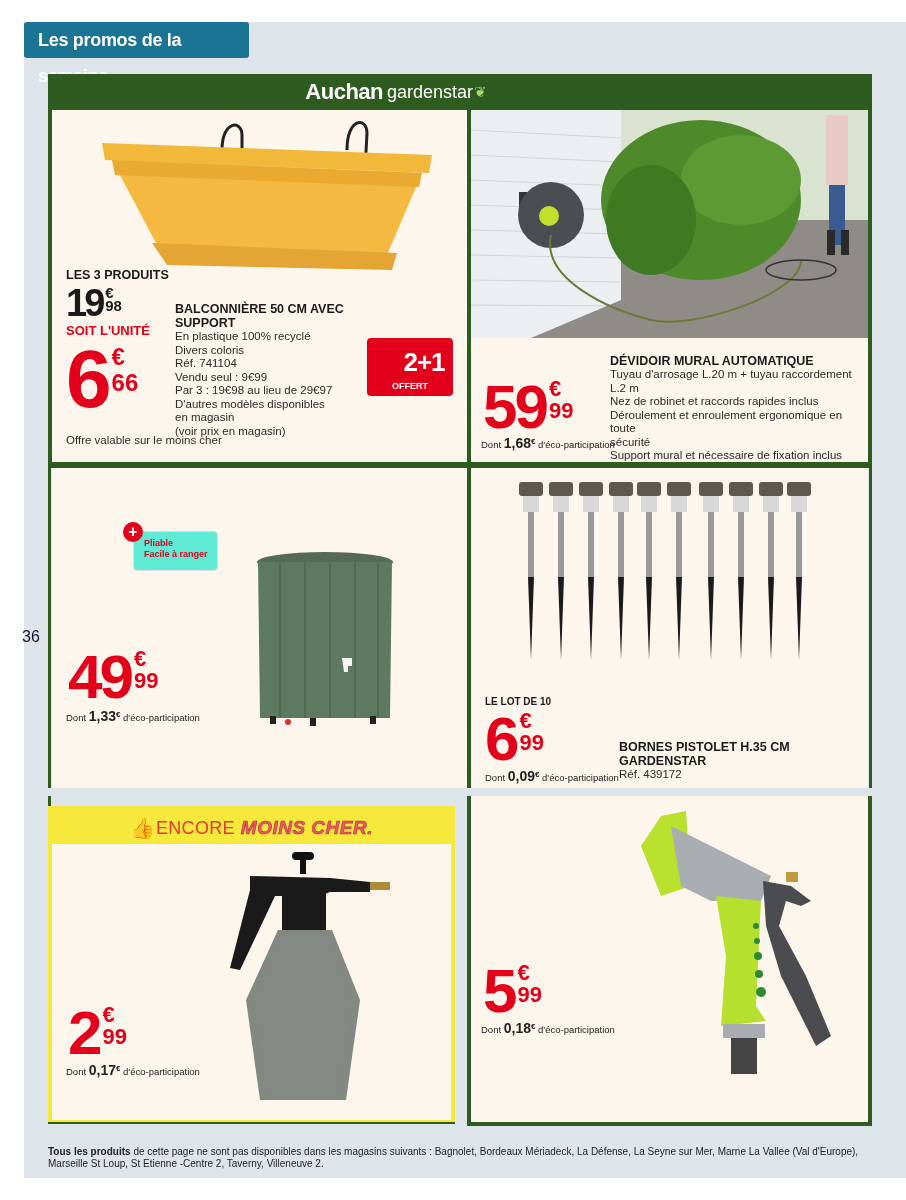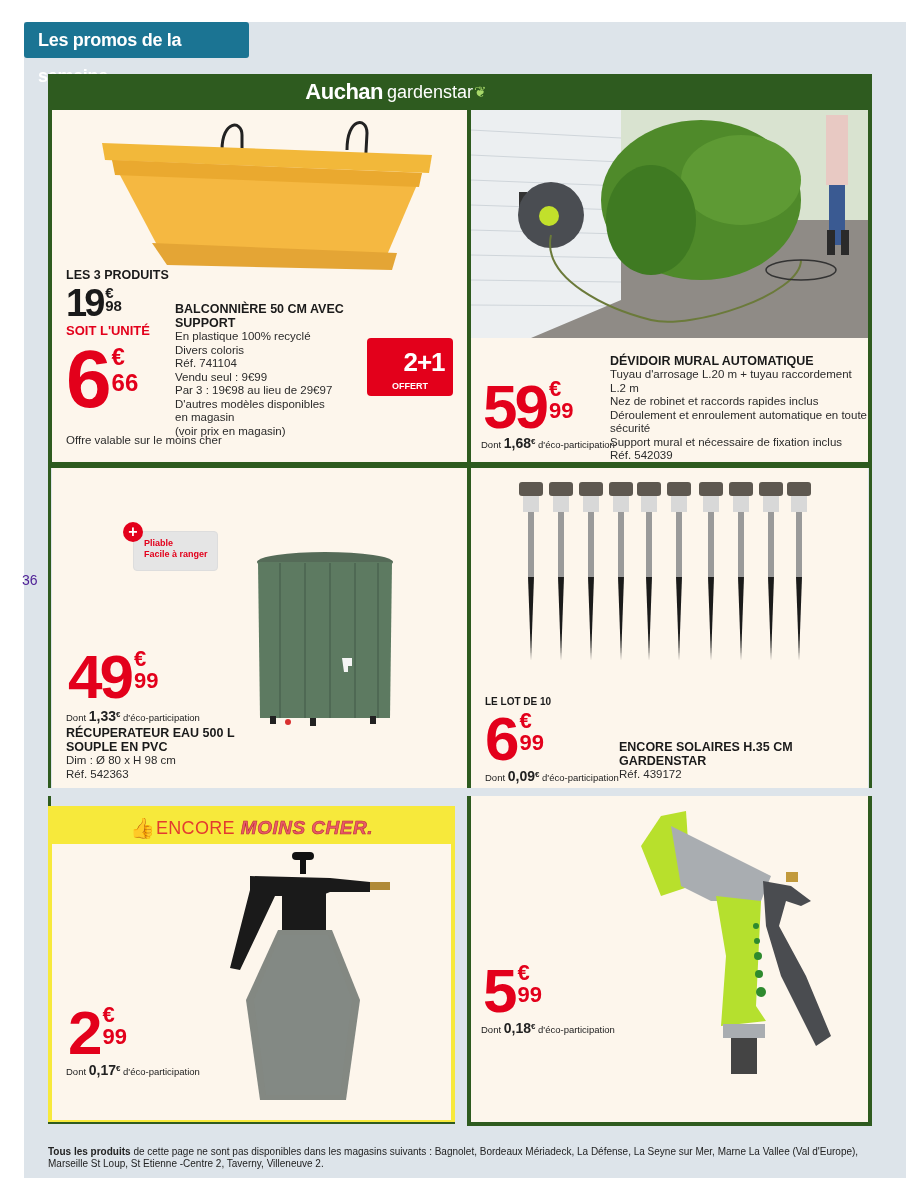--- a/index.html
+++ b/index.html
@@ -1,21 +1,21 @@
 <!DOCTYPE html>
 <html><head>
 <meta charset="utf-8">
 <style>
   * { box-sizing: border-box; margin: 0; padding: 0; }
   html, body { width: 906px; height: 1200px; background: #ffffff; overflow: hidden; }
   body { font-family: "Liberation Sans", "DejaVu Sans", sans-serif; color: #1a1a1a; position: relative; }
 
   .page-bg { position: absolute; left: 24px; top: 22px; width: 882px; height: 1156px; background: #dde4ea; }
   .promo-tab { position: absolute; left: 24px; top: 22px; width: 225px; height: 36px; background: #1b7493; border-radius: 3px; color: #fff; font-weight: bold; font-size: 18px; line-height: 36px; padding-left: 14px; letter-spacing: -0.3px; font-family: "Liberation Sans Narrow","Liberation Sans", sans-serif; }
-  .page-number { position: absolute; left: 22px; top: 572px; font-size: 14px; color: #4c1d95; }
+  .page-number { position: absolute; left: 22px; top: 628px; font-size: 16px; color: #0f172a; }
 
   .green-frame { position: absolute; left: 48px; top: 74px; width: 824px; height: 392px; background: #2e5b1f; }
   .brand-bar { position: absolute; left: 48px; top: 74px; width: 696px; height: 36px; background: #2e5b1f; display: flex; align-items: center; justify-content: center; color: #fff; }
   .brand-auchan { font-weight: bold; font-size: 22px; letter-spacing: -0.5px; }
   .brand-garden { font-size: 18px; margin-left: 4px; }
   .brand-leaf { color: #a8d96a; font-size: 15px; margin-left: 1px; }
 
   .grid-frame { position: absolute; left: 48px; top: 74px; width: 824px; height: 1050px; border: 3px solid #2e5b1f; border-top: none; }
   .cell { position: absolute; background: #fdf6ec; overflow: hidden; }
   .c1 { left: 52px; top: 110px; width: 415px; height: 352px; padding-left: 28px; }
@@ -43,21 +43,21 @@
   .small-label { position: absolute; font-weight: bold; font-size: 12.5px; color: #1a1a1a; font-family: "Liberation Sans Narrow","Liberation Sans", sans-serif; }
   .red-label { position: absolute; font-weight: bold; font-size: 13px; color: #e3001b; font-family: "Liberation Sans Narrow","Liberation Sans", sans-serif; }
   .eco { position: absolute; font-size: 9.5px; color: #222; white-space: nowrap; font-family: "Liberation Sans Narrow","Liberation Sans", sans-serif; }
   .eco b { font-size: 14px; }
   .eco sup { font-size: 8px; font-weight: bold; }
 
   .badge21 { position: absolute; left: 367px; top: 338px; width: 86px; height: 58px; background: #e3001b; border-radius: 4px; color: #fff; text-align: center; }
   .badge21 .big { font-size: 26px; font-weight: bold; line-height: 40px; margin-top: 4px; letter-spacing: -1px; padding-left: 28px; }
   .badge21 .sm { font-size: 9px; font-weight: bold; line-height: 9px; }
 
-  .pliable { position: absolute; left: 133px; top: 531px; width: 85px; height: 40px; background: #e5e5e5; border: 1px solid #ddd; border-radius: 4px; color: #e3001b; font-size: 9px; font-weight: bold; padding: 6px 0 0 10px; line-height: 11px; }
+  .pliable { position: absolute; left: 133px; top: 531px; width: 85px; height: 40px; background: #5eead4; border: 1px solid #ddd; border-radius: 4px; color: #e3001b; font-size: 9px; font-weight: bold; padding: 6px 0 0 10px; line-height: 11px; }
   .plus-badge { position: absolute; left: 123px; top: 522px; width: 20px; height: 20px; background: #e3001b; border-radius: 50%; color: #fff; font-weight: bold; font-size: 16px; line-height: 20px; text-align: center; }
 
   .disclaimer { position: absolute; left: 48px; top: 1146px; width: 840px; font-size: 10px; line-height: 12px; color: #222; font-family: "Liberation Sans Narrow","Liberation Sans", sans-serif; }
 </style>
 </head>
 <body>
 
 <div class="page-bg"></div>
 <div class="promo-tab">Les promos de la semaine</div>
 <div class="page-number">36</div>
@@ -143,21 +143,21 @@
   <div class="price" style="left:12px;top:266px;font-size:62px;">
     <span class="int">59</span><span class="sup" style="font-size:22px;line-height:22px;margin-top:2px;"><span class="eur">€</span><span>99</span></span>
   </div>
   <div class="eco" style="left:10px;top:325px;">
     <span>Dont</span> <b>1,68</b><sup>€</sup> <span>d'éco-participation</span>
   </div>
   <div class="txt" style="left:139px;top:244px;width:258px;">
     <div class="title">DÉVIDOIR MURAL AUTOMATIQUE</div>
     <div>Tuyau d'arrosage L.20 m + tuyau raccordement L.2 m</div>
     <div>Nez de robinet et raccords rapides inclus</div>
-    <div>Déroulement et enroulement automatique en toute</div>
+    <div>Déroulement et enroulement ergonomique en toute</div>
     <div>sécurité</div>
     <div>Support mural et nécessaire de fixation inclus</div>
     <div>Réf. 542039</div>
   </div>
 </div>
 
 <div class="cell c3">
   <svg style="position:absolute;left:198px;top:80px;" width="150" height="180" viewBox="0 0 150 180">
     <ellipse cx="75" cy="14" rx="68" ry="10" fill="#556b58"></ellipse>
     <path d="M8 14 L142 14 L140 170 L10 170 Z" fill="#5d7a61"></path>
@@ -172,26 +172,20 @@
     <rect x="20" y="168" width="6" height="8" fill="#222"></rect>
       <rect x="60" y="170" width="6" height="8" fill="#222"></rect>
     <rect x="120" y="168" width="6" height="8" fill="#222"></rect>
       <circle cx="38" cy="174" r="3" fill="#d93030"></circle>
   </svg>
   <div class="price" style="left:16px;top:178px;font-size:62px;">
     <span class="int">49</span><span class="sup" style="font-size:22px;line-height:22px;margin-top:2px;"><span class="eur">€</span><span>99</span></span>
   </div>
   <div class="eco" style="left:14px;top:240px;">
     <span>Dont</span> <b>1,33</b><sup>€</sup> <span>d'éco-participation</span>
-  </div>
-  <div class="txt" style="left:14px;top:258px;width:220px;">
-    <div class="title">RÉCUPERATEUR EAU 500 L</div>
-    <div class="title">SOUPLE EN PVC</div>
-    <div>Dim : Ø 80 x H 98 cm</div>
-    <div>Réf. 542363</div>
   </div>
 </div>
 <div class="pliable">
   <div>Pliable</div>
   <div>Facile à ranger</div>
 </div>
 <div class="plus-badge">+</div>
 
 <div class="cell c4">
   <svg style="position:absolute;left:48px;top:14px;" width="300" height="180" viewBox="0 0 300 180">
@@ -212,21 +206,21 @@
       <use href="#borne" x="268"></use>
   </svg>
   <div class="small-label" style="left:14px;top:228px;font-size:10px;">LE LOT DE 10</div>
   <div class="price" style="left:14px;top:240px;font-size:62px;">
     <span class="int">6</span><span class="sup" style="font-size:22px;line-height:22px;margin-top:2px;"><span class="eur">€</span><span>99</span></span>
   </div>
   <div class="eco" style="left:14px;top:300px;">
     <span>Dont</span> <b>0,09</b><sup>€</sup> <span>d'éco-participation</span>
   </div>
   <div class="txt" style="left:148px;top:272px;width:240px;">
-    <div class="title">ENCORE SOLAIRES H.35 CM</div>
+    <div class="title">BORNES PISTOLET H.35 CM</div>
     <div class="title">GARDENSTAR</div>
     <div>Réf. 439172</div>
   </div>
 </div>
 
 <div class="yellow-box"></div>
 <div class="encore">
   <span class="encore-thumb">👍</span>
   <span class="encore-a">ENCORE</span>
   <span class="encore-b">MOINS CHER.</span>

